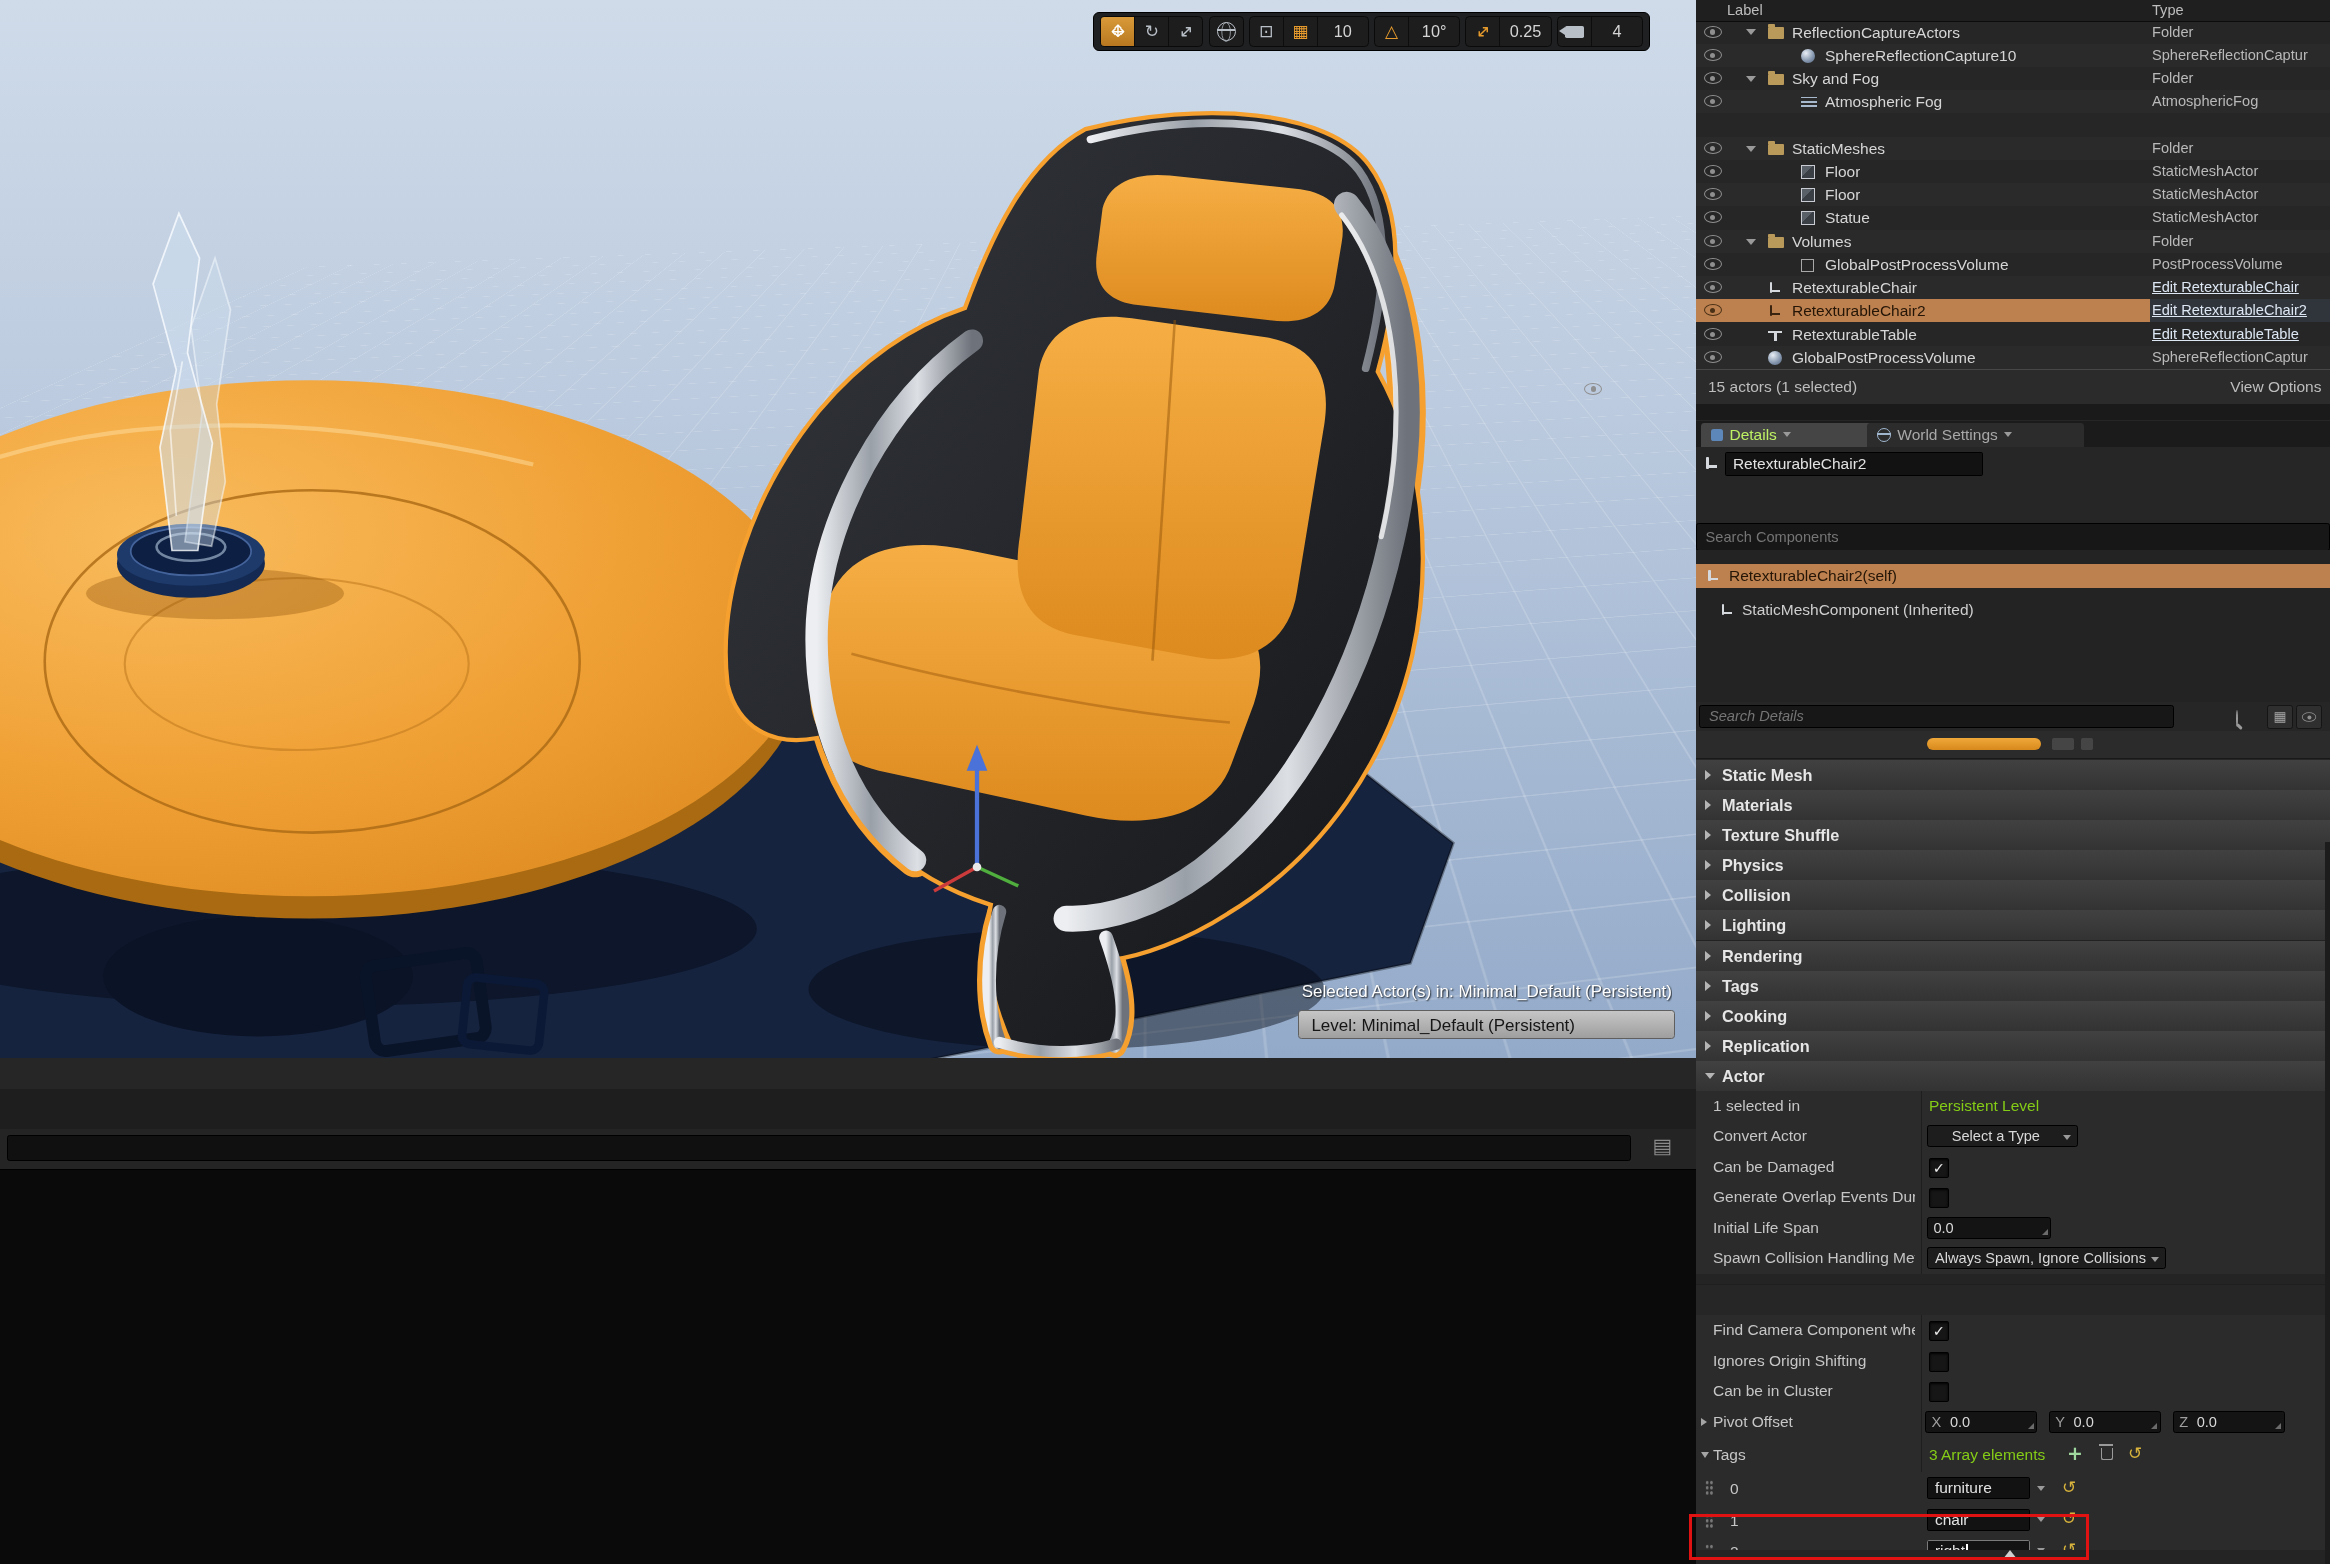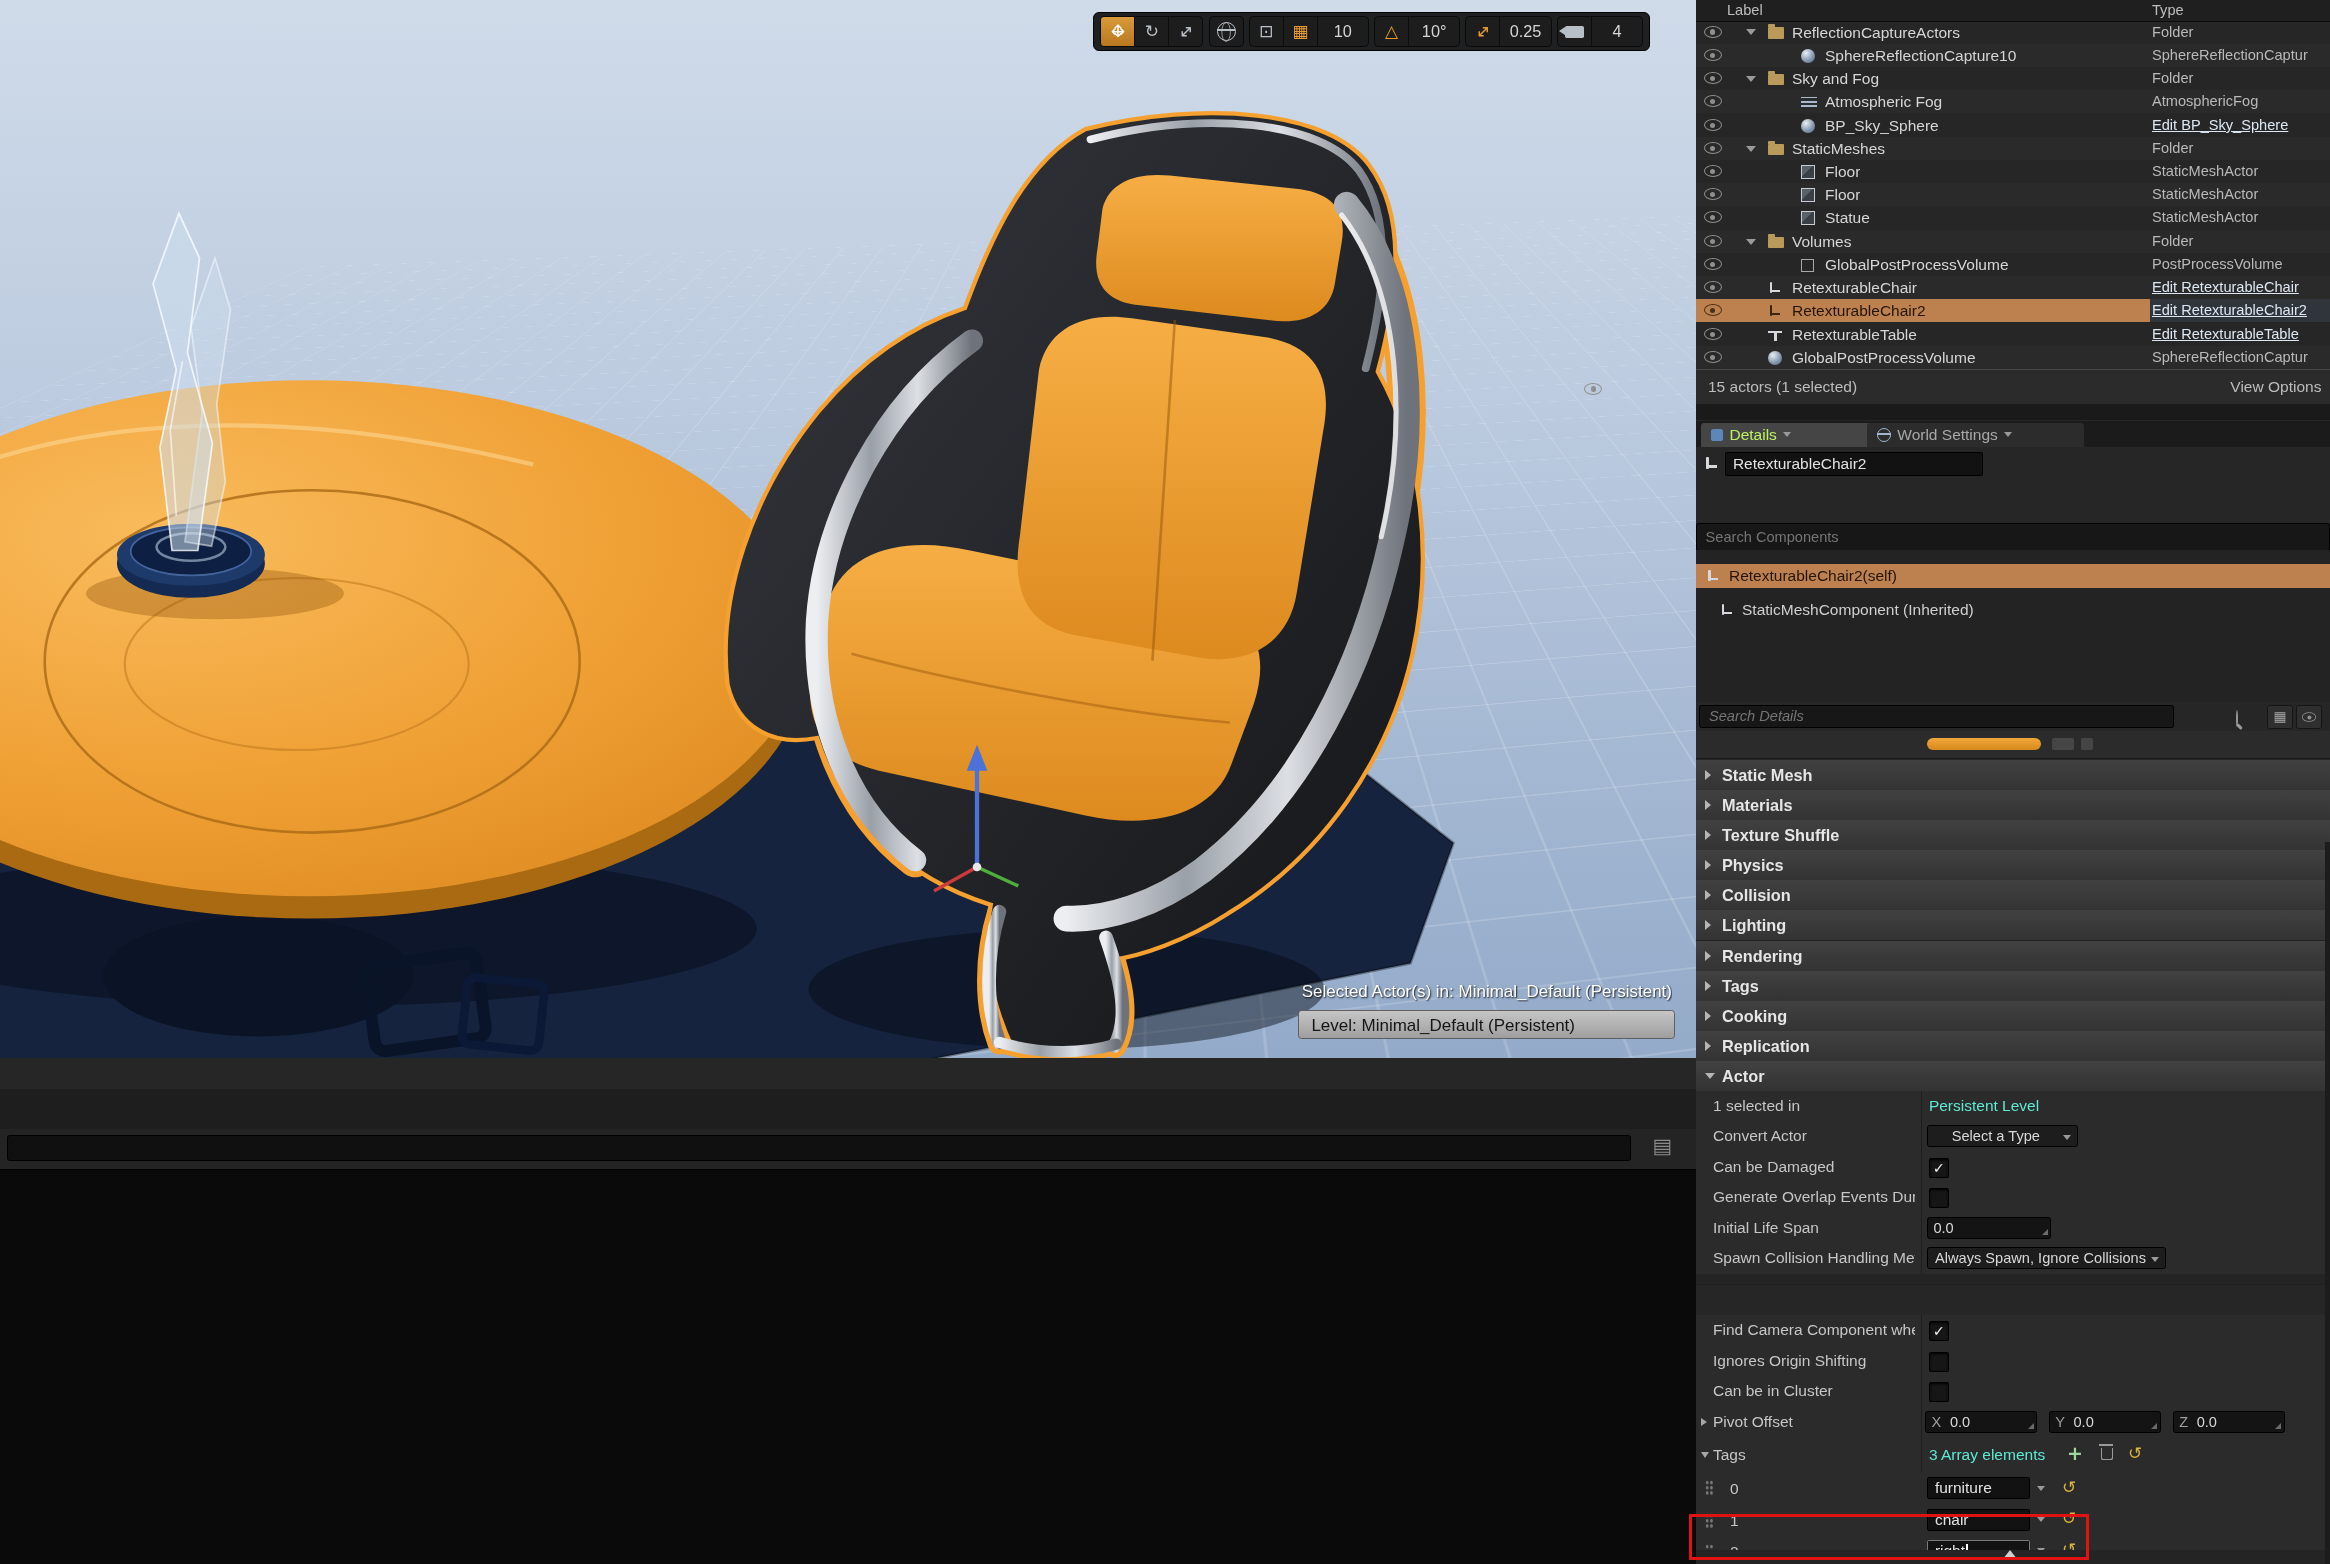--- a/index.html
+++ b/index.html
@@ -152,21 +152,21 @@
   .cat .tri{position:absolute;left:8.6px;top:10.3px;width:0;height:0;
     border-top:5.2px solid transparent;border-bottom:5.2px solid transparent;border-left:6.9px solid #b5b5b5;}
   .cat .tri.open{border-left:5.2px solid transparent;border-right:5.2px solid transparent;
     border-top:6.9px solid #b5b5b5;border-bottom:none;top:12px;}
   .cat .ctext{margin-left:26px;}
 
   .prow{position:absolute;left:0;width:634px;background:#2b2b2b;border-bottom:0.9px solid #1f1f1f;}
   .prow .plabel{position:absolute;left:17px;top:0;font-size:15.5px;color:#c6c6c6;line-height:30px;
     width:202px;white-space:nowrap;overflow:hidden;}
   .prow .pval{position:absolute;left:225px;top:0;right:6.9px;bottom:0;border-left:0.9px solid #1e1e1e;}
-  .ptext{position:absolute;left:6.9px;top:0;line-height:30px;font-size:15.5px;color:#5eead4;white-space:nowrap;}
+  .ptext{position:absolute;left:6.9px;top:0;line-height:30px;font-size:15.5px;color:#84cc16;white-space:nowrap;}
   .cb{position:absolute;left:6.9px;top:6px;width:18px;height:18px;background:#161616;border:0.9px solid #000;
     border-radius:1.7px;box-shadow:inset 0 0.9px 2.6px #000;}
   .cb.on::after{content:"✓";font-family:"DejaVu Sans",sans-serif;color:#ececec;font-size:14.6px;
     display:block;text-align:center;line-height:18px;}
   .dd{position:absolute;top:4.3px;height:21.5px;background:#1d1d1d;border:0.9px solid #000;border-radius:2.6px;
     color:#d9d9d9;font-size:14.6px;display:flex;align-items:center;padding:0 20.6px 0 6.9px;box-sizing:border-box;
     white-space:nowrap;overflow:hidden;}
   .dd::after{content:"";position:absolute;right:6px;top:8.6px;width:0;height:0;
     border-left:4.3px solid transparent;border-right:4.3px solid transparent;border-top:5.2px solid #9a9a9a;}
   .nf{position:absolute;top:4.3px;height:21.5px;background:#141414;border:0.9px solid #000;border-radius:2.6px;
@@ -393,26 +393,20 @@
     <span class="ic folder"></span>
     <span class="lbl">Sky and Fog</span>
     <span class="typ">Folder</span>
   </div>
   <div class="o-row lv1 alt" style="top:90px">
     <span class="eyeic"></span>
     <span class="ic fog"></span>
     <span class="lbl">Atmospheric Fog</span>
     <span class="typ">AtmosphericFog</span>
   </div>
-  <div class="o-row lv1" style="top:114px">
-    <span class="eyeic"></span>
-    <span class="ic sphere"></span>
-    <span class="lbl">BP_Sky_Sphere</span>
-    <span class="typ link">Edit BP_Sky_Sphere</span>
-  </div>
   <div class="o-row lv0 alt" style="top:137px">
     <span class="eyeic"></span>
       <span class="exp-d"></span>
     <span class="ic folder"></span>
     <span class="lbl">StaticMeshes</span>
     <span class="typ">Folder</span>
   </div>
   <div class="o-row lv1" style="top:160px">
     <span class="eyeic"></span>
     <span class="ic meshbox"></span>

